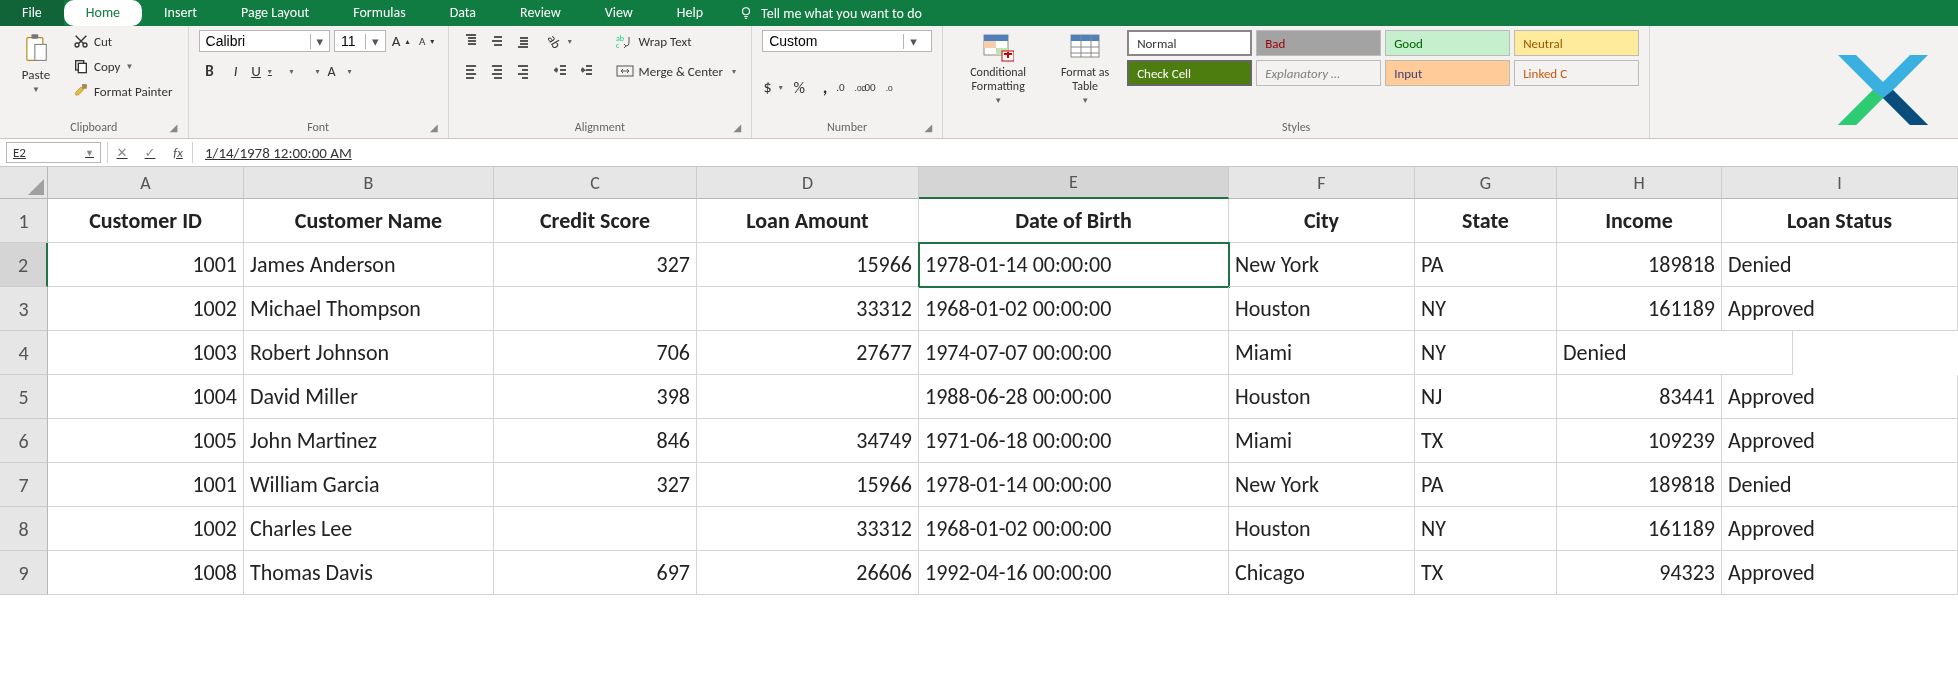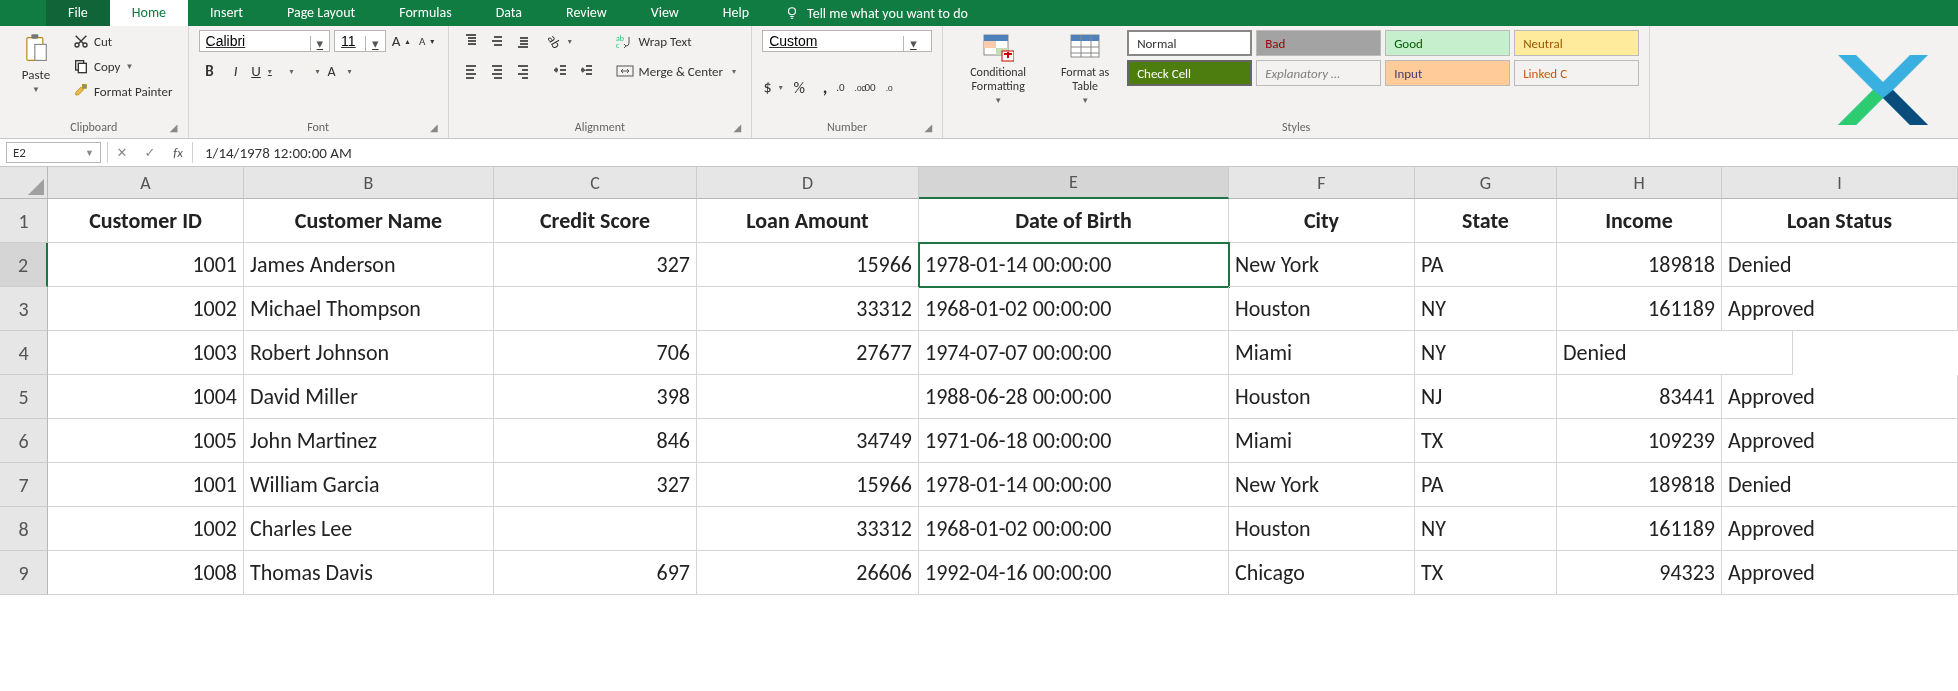--- a/index.html
+++ b/index.html
@@ -14,30 +14,29 @@
     color: #333;
   }
 
   
   .ribbon-tabs {
     display: flex;
     align-items: stretch;
     background: #107c41;
     height: 26px;
     color: #fff;
-    padding-left: 46px;
   }
   .ribbon-tabs .tab {
     padding: 0 22px;
     line-height: 26px;
     font-size: 14px;
     white-space: nowrap;
   }
   .ribbon-tabs .tab.file { background: #106437; }
-  .ribbon-tabs .tab.active { background: #fff; color: #107c41; }
+  .ribbon-tabs .tab.active { background: #fff; color: #107c41; border-radius: 10px; }
   .ribbon-tabs .tellme { display:flex; align-items:center; gap:8px; padding:0 14px; font-size:14px;}
   .ribbon-tabs .tellme svg { }
 
   
   .ribbon {
     display: flex;
     align-items: stretch;
     height: 113px;
     background: #f3f2f1;
     border-bottom: 1px solid #c6c6c6;
@@ -48,30 +47,30 @@
     padding: 4px 10px 0 10px;
     border-right: 1px solid #d6d6d6;
   }
   .group-body { flex:1; display:flex; align-items:flex-start; gap:6px; }
   .group-name { text-align:center; font-size:12px; color:#666; padding-bottom:4px; position:relative;}
   .group-name .launcher { position:absolute; right:0; bottom:4px; color:#888; font-size:10px;}
   .btn { background:transparent; border:1px solid transparent; padding:2px 4px; display:flex; align-items:center; gap:5px; font-size:13px; color:#333;}
   .vstack { display:flex; flex-direction:column; gap:3px;}
   .hstack { display:flex; align-items:center; gap:4px;}
   .big-btn { display:flex; flex-direction:column; align-items:center; justify-content:center; width:52px; text-align:center; font-size:13px; gap:2px; padding-top:2px;}
-  .combo { display:flex; align-items:flex-end; background:#fff; border:1px solid #b6b6b6;text-decoration:underline;}
+  .combo { display:flex; align-items:center; background:#fff; border:1px solid #b6b6b6;}
   .combo input { border:0; outline:0; font-size:14px; padding:2px 6px; width:110px; background:transparent;}
   .combo .arrow { padding:0 6px; border-left:1px solid #b6b6b6; color:#555;}
   .sq { width:22px; height:22px; display:flex; align-items:center; justify-content:center;}
   .style-cell { width:125px; height:26px; border:1px solid #bbb; font-size:13px; padding:2px 8px; display:flex; align-items:center; margin:0;}
   .style-grid { display:flex; flex-direction:column; gap:4px;}
   .style-row { display:flex; gap:4px;}
 
   
-  .formula-bar { display:flex; align-items:center; height:28px; border-bottom:1px solid #c6c6c6; background:#fff;}
+  .formula-bar { display:flex; align-items:center; height:28px; border-bottom:1px solid #c6c6c6; background:#fff;text-decoration:underline;}
   .name-box { width:95px; border:1px solid #b6b6b6; margin:0 6px; display:flex; align-items:center; background:#fff; padding:2px 6px; font-size:13px;}
   .name-box .arrow{margin-left:auto;color:#888;font-size:9px;}
   .fb-btn { width:28px; text-align:center; color:#888;}
   .fx { font-style:italic; color:#555;}
   .fb-sep { width:1px; align-self:stretch; background:#d0d0d0; margin:3px 0;}
   .formula-input { flex:1; padding:2px 12px; font-size:15px; color:#333;}
   .corner { width:48px; height:32px; background:#e6e6e6; border-right:1px solid #b7b7b7; border-bottom:1px solid #b7b7b7; position:relative;}
   .corner::after{content:"";position:absolute;right:3px;bottom:3px;border:8px solid transparent;border-right-color:#a0a0a0;border-bottom-color:#a0a0a0;}
   .col-headers { display:flex; }
   .ch { height:32px; background:#e6e6e6; border-right:1px solid #ccc; border-bottom:1px solid #b7b7b7; display:flex; align-items:center; justify-content:center; font-size:18px; color:#555;}

